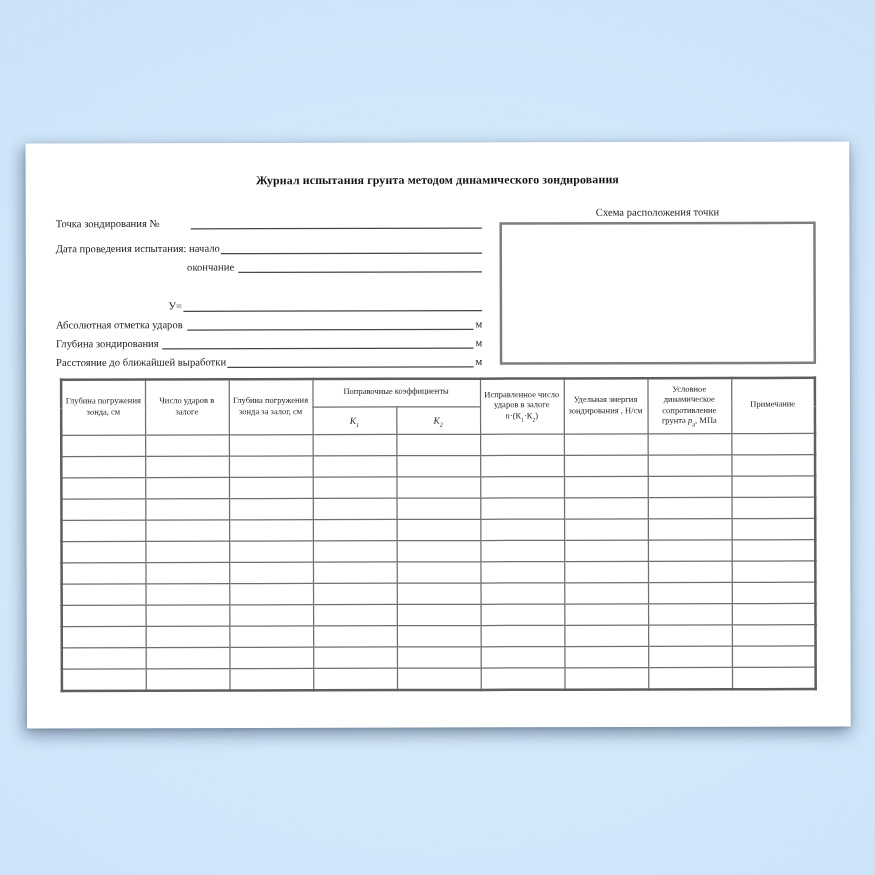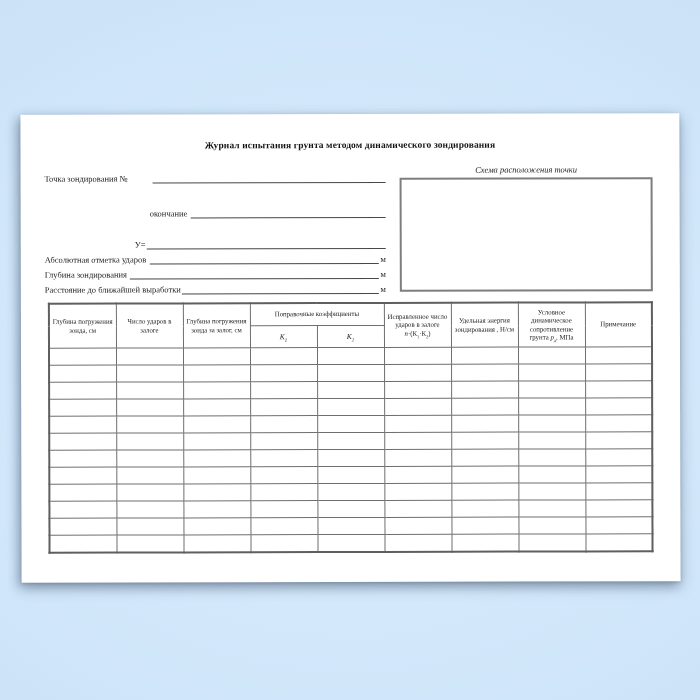--- a/index.html
+++ b/index.html
@@ -29,21 +29,21 @@
   .r1{left:24px;top:57px;width:341px;gap:24px;}
   .r2{left:24px;top:77px;width:341px;}
   .r3{left:129px;top:92px;width:236px;}
   .r4{left:24px;top:108px;width:341px;}
   .r5{left:114px;top:123px;width:251px;}
   .r6{left:24px;top:138px;width:341px;}
   .r7{left:24px;top:153px;width:341px;}
   .r8{left:24px;top:168px;width:341px;}
   .scheme-label{
     position:absolute;left:379px;top:51px;width:253px;
-    text-align:center;font-size:8.5px;color:#1c1c1c;font-style:italic;
+    text-align:center;font-size:8.5px;color:#1c1c1c;
   }
   .scheme-box{
     position:absolute;left:379px;top:64px;width:253px;height:114px;
     border:2px solid #7e7e7e;background:#ffffff;box-sizing:border-box;
   }
   table.dtable{
     position:absolute;left:27px;top:188px;width:605px;
     border-collapse:collapse;table-layout:fixed;
     border:2px solid #5f5f5f;
   }
@@ -64,20 +64,24 @@
 
 <div class="paper">
 
   <div class="title">Журнал испытания грунта методом динамического зондирования</div>
 
   <div class="frow r1">
     <span class="lbl">Точка зондирования №</span>
     <span class="uline"></span>
   </div>
 
+  <div class="frow r2">
+    <span class="lbl">Дата проведения испытания: начало</span>
+    <span class="uline"></span>
+  </div>
 
   <div class="frow r3">
     <span class="lbl">окончание </span>
     <span class="uline"></span>
   </div>
 
 
   <div class="frow r5">
     <span class="lbl">У=</span>
     <span class="uline"></span>

